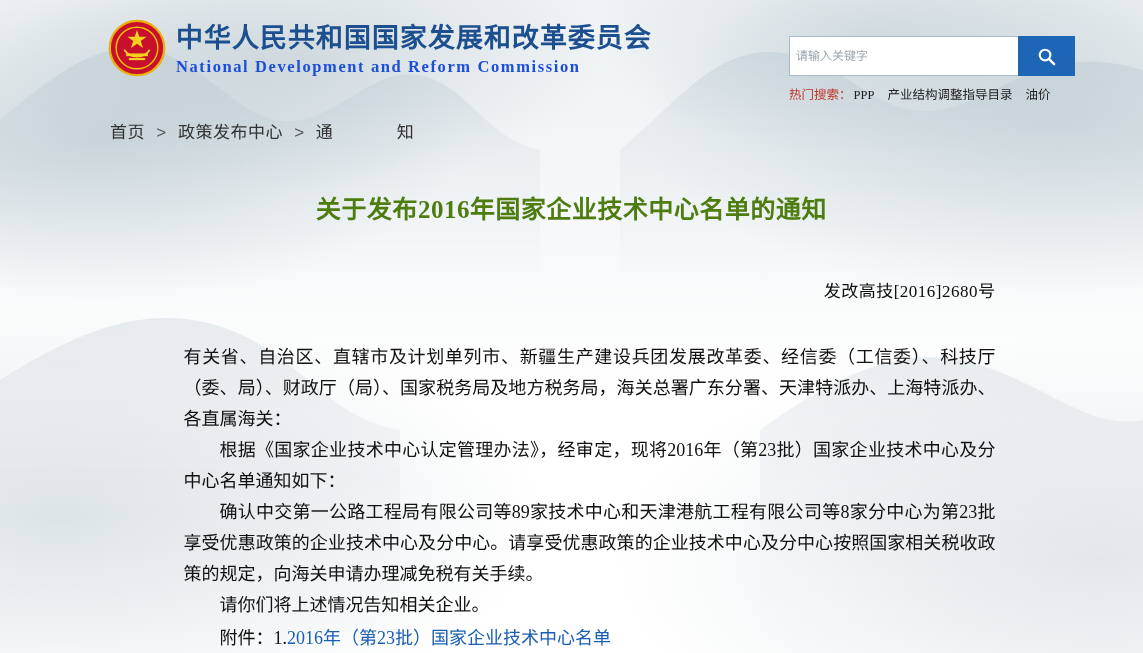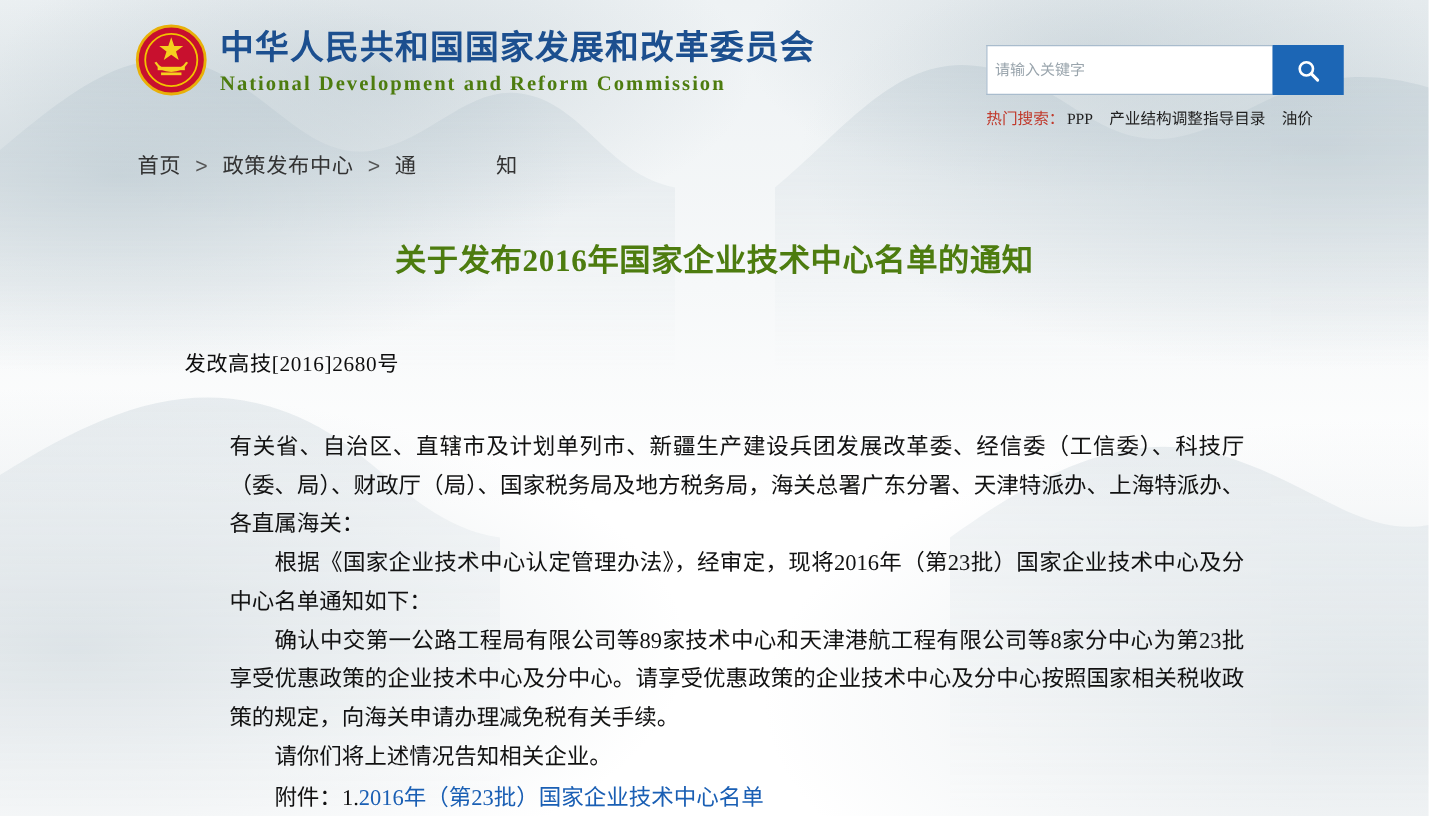--- a/index.html
+++ b/index.html
@@ -64,21 +64,21 @@
     font-weight: bold;
     color: #1c4f8f;
     letter-spacing: 1px;
     line-height: 32px;
     white-space: nowrap;
   }
   .title-en {
     font-family: "Liberation Serif", serif;
     font-size: 16.5px;
     font-weight: bold;
-    color: #4d7c0f;
+    color: #1d4ed8;
     letter-spacing: 1.6px;
     line-height: 22px;
     margin-top: 2px;
     white-space: nowrap;
   }
 
   
   .search-area {
     position: absolute;
     right: 68px;
@@ -152,21 +152,21 @@
   .doc-title {
     text-align: center;
     font-family: "Liberation Serif", serif;
     font-size: 25px;
     font-weight: bold;
     color: #4d7c0f;
     letter-spacing: 0.5px;
     line-height: 36px;
   }
   .doc-number {
-    text-align: left;
+    text-align: right;
     font-family: "Liberation Serif", serif;
     font-size: 17px;
     color: #0d0d0d;
     margin-top: 49px;
     letter-spacing: 0.5px;
   }
   .doc-body {
     margin-top: 40px;
     font-family: "Liberation Serif", serif;
     font-size: 18px;

